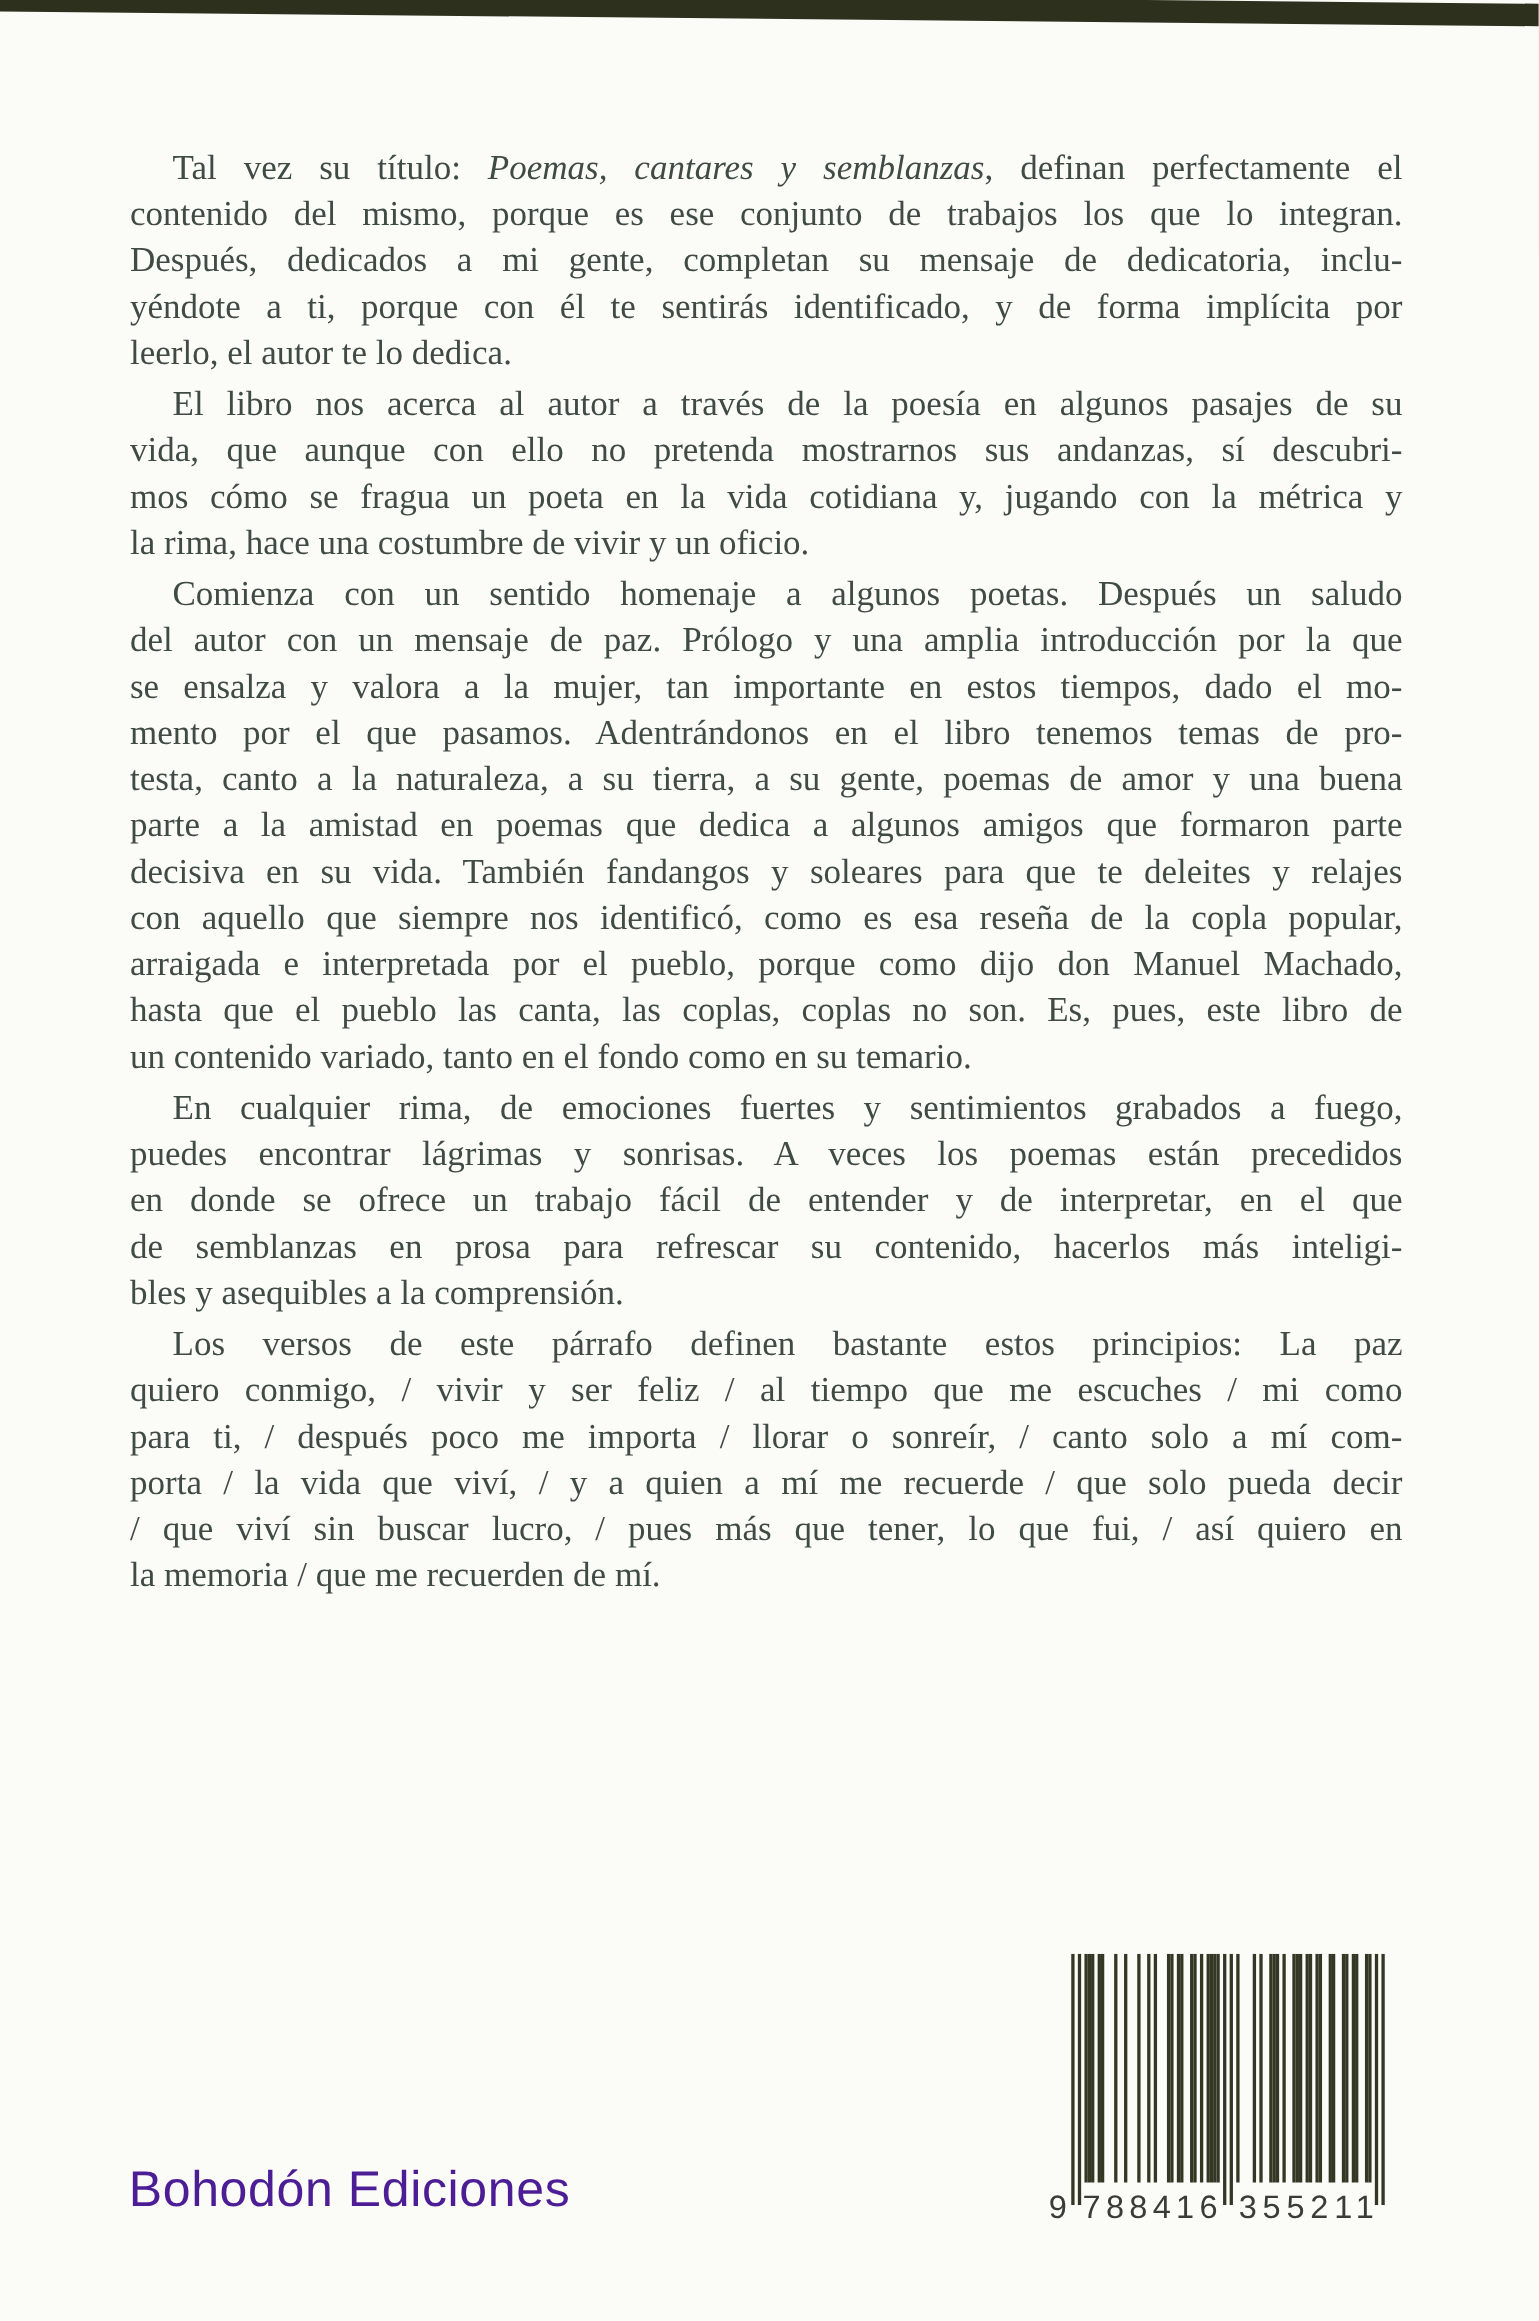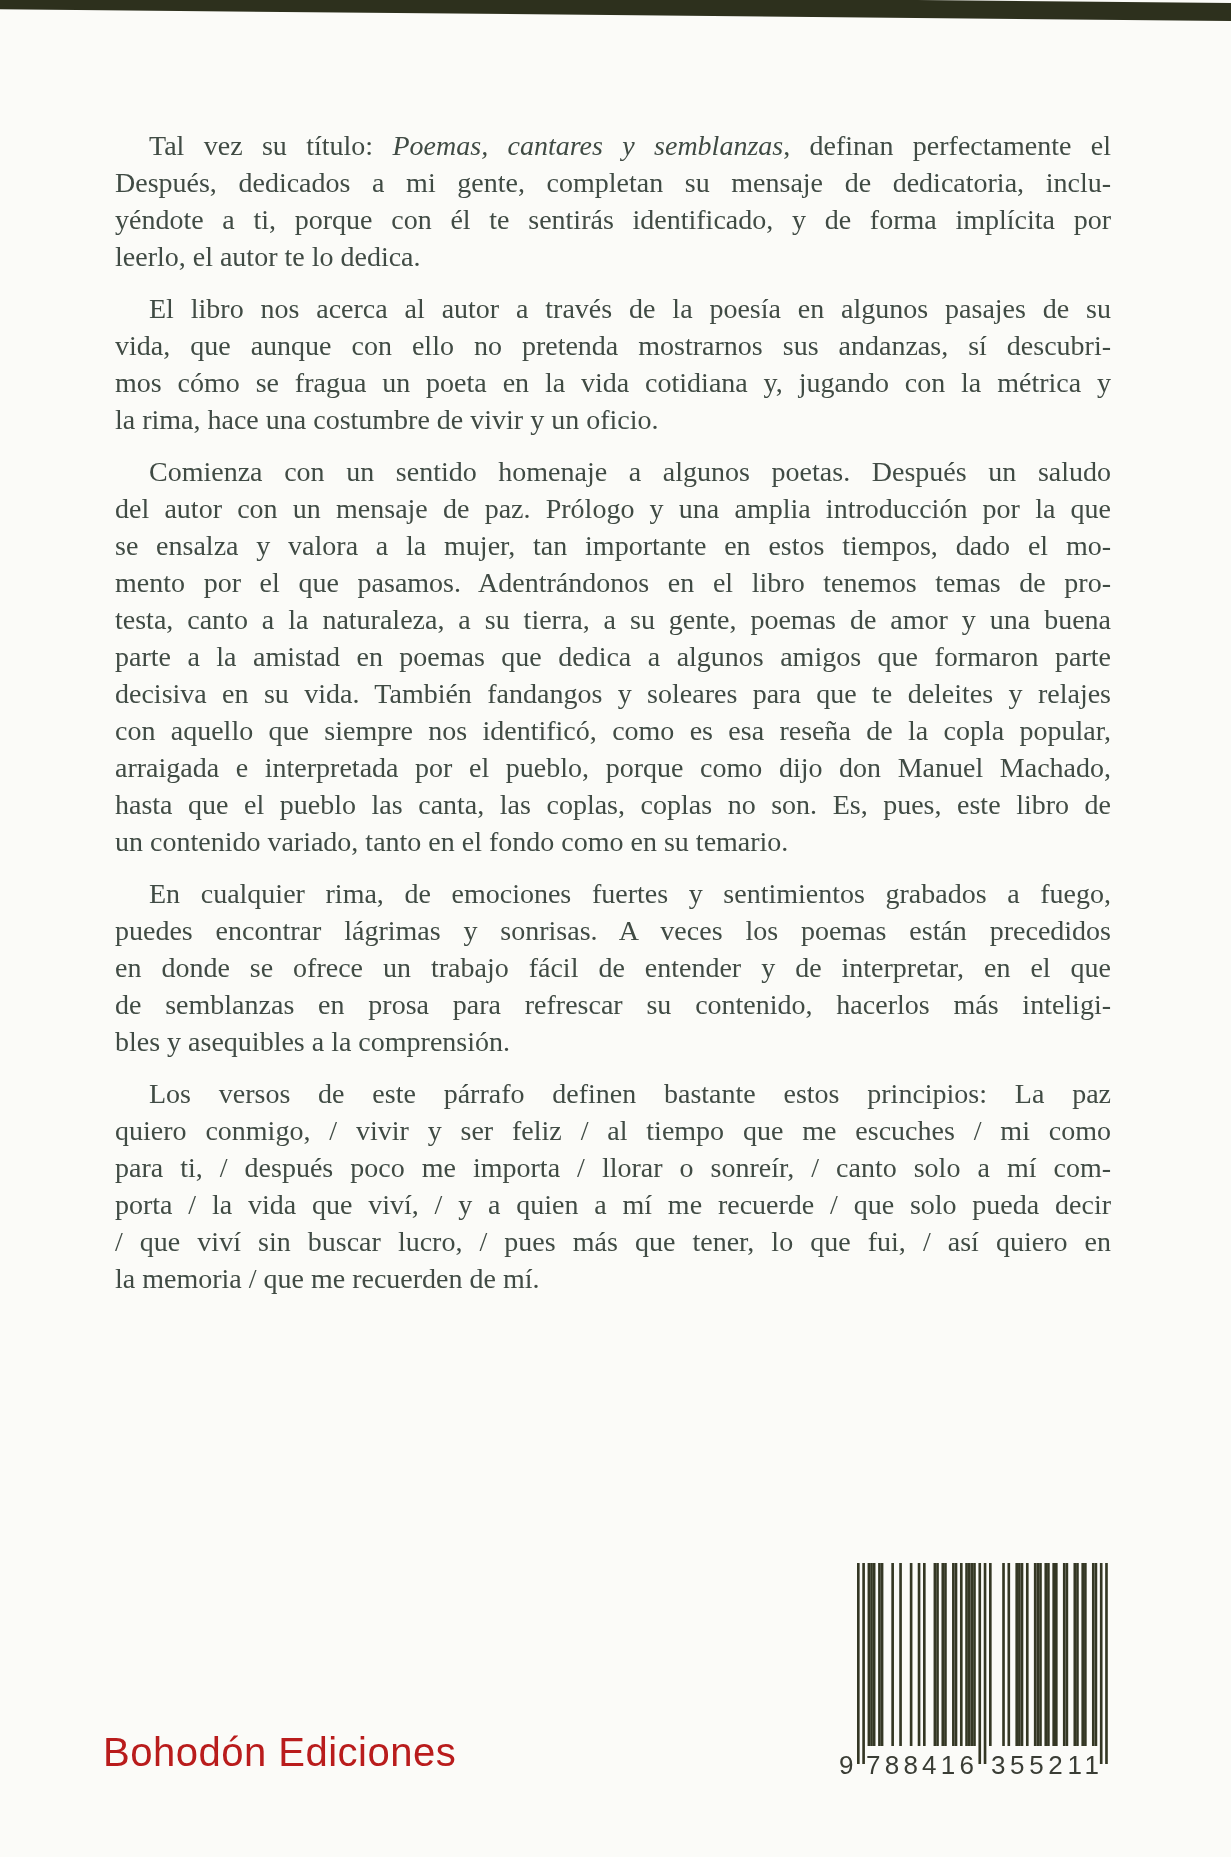--- a/index.html
+++ b/index.html
@@ -18,21 +18,21 @@
     transform:rotate(0.55deg);
     transform-origin:left center;
   }
   .body-text {
     position:absolute;
     left:100px; top:112px;
     width:1026px;
     font-size:28px;
     line-height:37px;
   }
-  .para { margin:15px; }
+  .para { margin:4px; }
   .line {
     text-align:justify;
     -moz-text-align-last:justify;
     text-align-last:justify;
   }
   .line.last {
     -moz-text-align-last:left;
     text-align-last:left;
   }
   .line.first { text-indent:34px; }
@@ -53,20 +53,21 @@
 </style>
 </head>
 <body>
 
 <div class="page" style="background: rgb(251, 251, 248);">
   <div class="top-band" style="background: rgb(45, 48, 29);"></div>
 
   <main class="body-text" style="color: rgb(64, 75, 68);">
       <div class="para">
         <div class="line first"><span>Tal vez su título: </span><span class="it">Poemas, cantares y semblanzas</span><span>, definan perfectamente el</span></div>
+        <div class="line">contenido del mismo, porque es ese conjunto de trabajos los que lo integran.</div>
         <div class="line">Después, dedicados a mi gente, completan su mensaje de dedicatoria, inclu-</div>
         <div class="line">yéndote a ti, porque con él te sentirás identificado, y de forma implícita por</div>
         <div class="line last">leerlo, el autor te lo dedica.</div>
       </div>
       <div class="para">
         <div class="line first">El libro nos acerca al autor a través de la poesía en algunos pasajes de su</div>
         <div class="line">vida, que aunque con ello no pretenda mostrarnos sus andanzas, sí descubri-</div>
         <div class="line">mos cómo se fragua un poeta en la vida cotidiana y, jugando con la métrica y</div>
         <div class="line last">la rima, hace una costumbre de vivir y un oficio.</div>
       </div>
@@ -93,21 +94,21 @@
       <div class="para">
         <div class="line first">Los versos de este párrafo definen bastante estos principios: La paz</div>
         <div class="line">quiero conmigo, / vivir y ser feliz / al tiempo que me escuches / mi como</div>
         <div class="line">para ti, / después poco me importa / llorar o sonreír, / canto solo a mí com-</div>
         <div class="line">porta / la vida que viví, / y a quien a mí me recuerde / que solo pueda decir</div>
         <div class="line">/ que viví sin buscar lucro, / pues más que tener, lo que fui, / así quiero en</div>
         <div class="line last">la memoria / que me recuerden de mí.</div>
       </div>
     </main>
 
-  <div class="publisher" style="color: #b91c1c;">Bohodón Ediciones</div>
+  <div class="publisher" style="color: #4c1d95;">Bohodón Ediciones</div>
 
   <div class="barcode">
       <svg width="269" height="215" viewBox="0 0 269 215">
         <rect x="18.00" y="0" width="2.64" height="201" fill="#343724"></rect>
         <rect x="23.28" y="0" width="2.64" height="201" fill="#343724"></rect>
         <rect x="28.56" y="0" width="2.64" height="183" fill="#343724"></rect>
         <rect x="31.20" y="0" width="2.64" height="183" fill="#343724"></rect>
         <rect x="33.84" y="0" width="2.64" height="183" fill="#343724"></rect>
         <rect x="39.12" y="0" width="2.64" height="183" fill="#343724"></rect>
         <rect x="41.76" y="0" width="2.64" height="183" fill="#343724"></rect>

